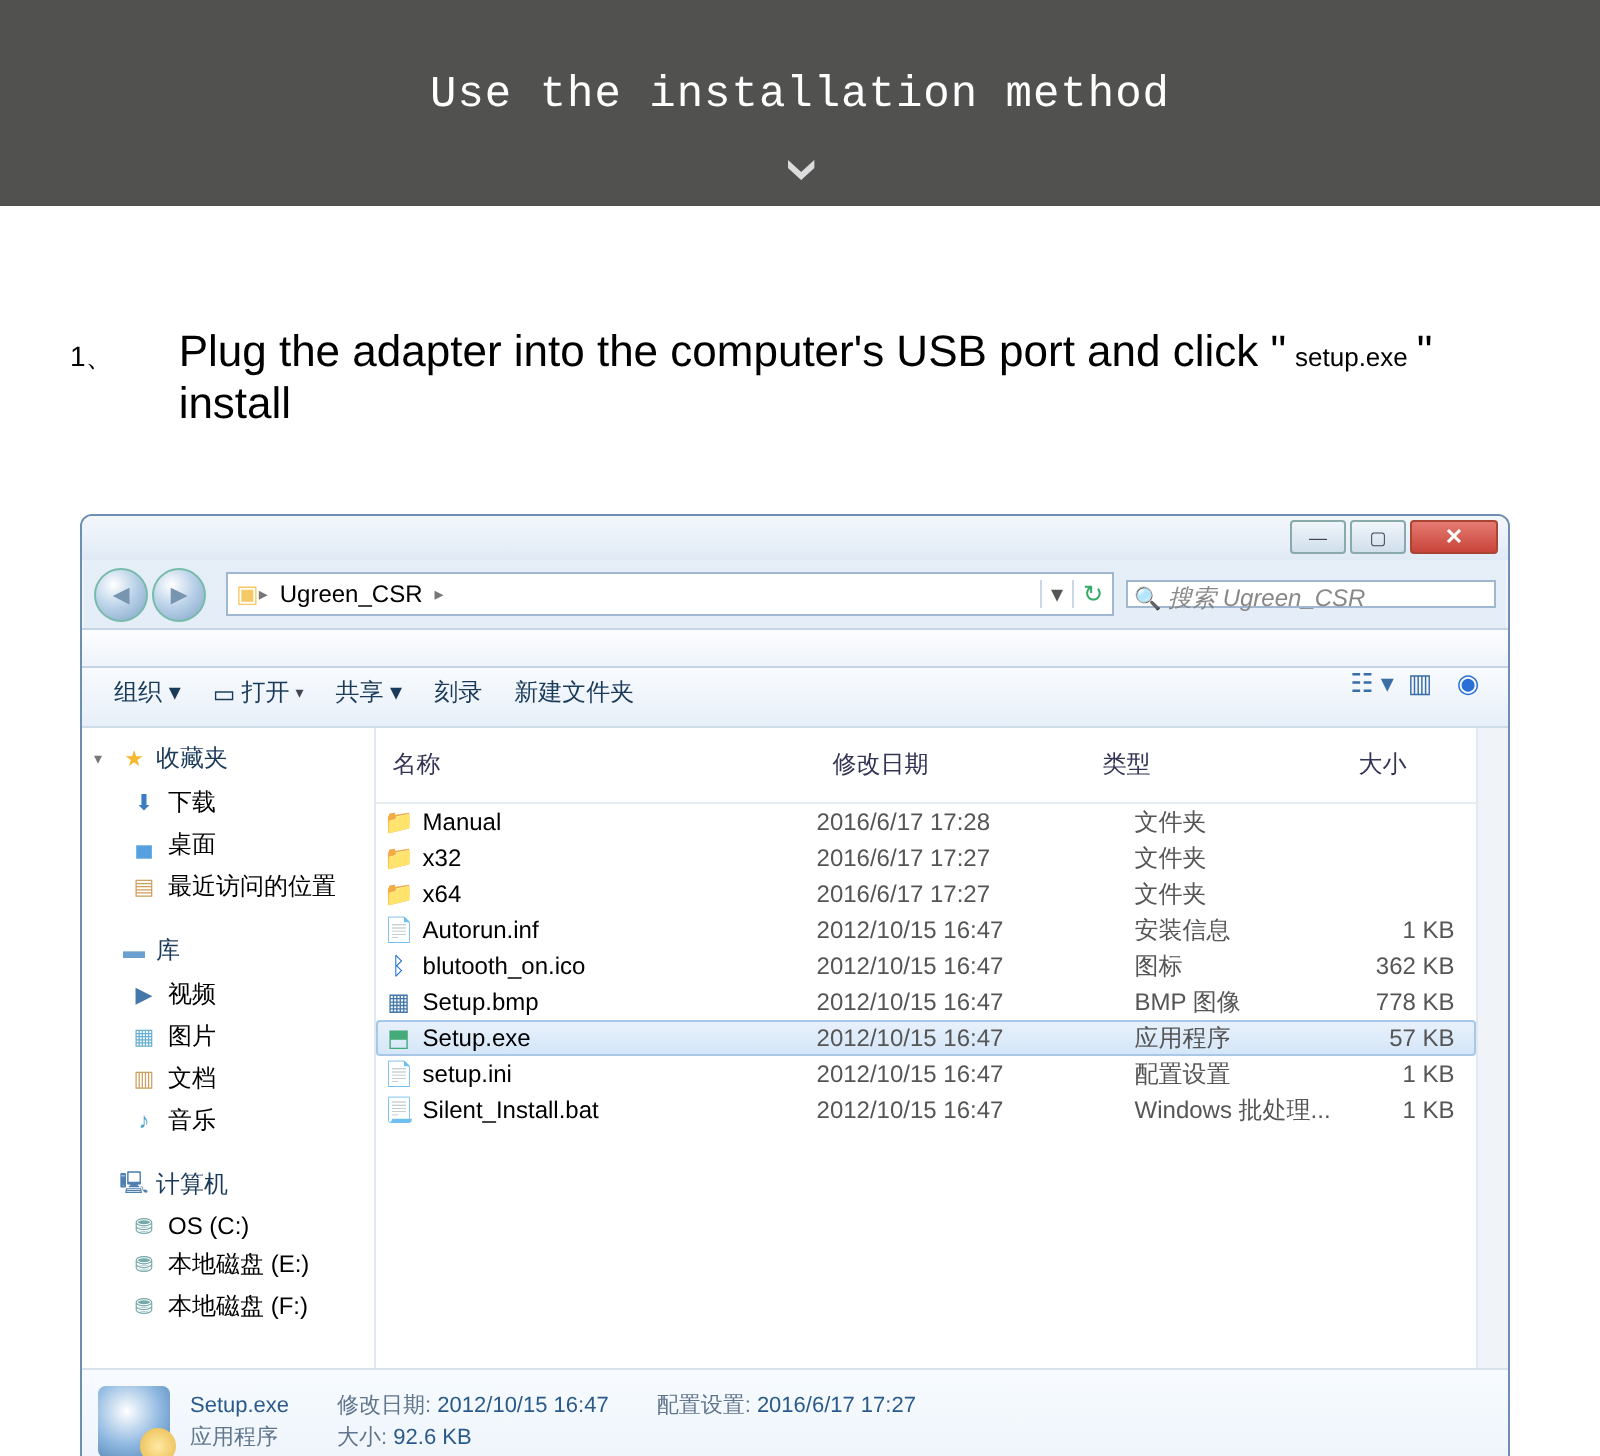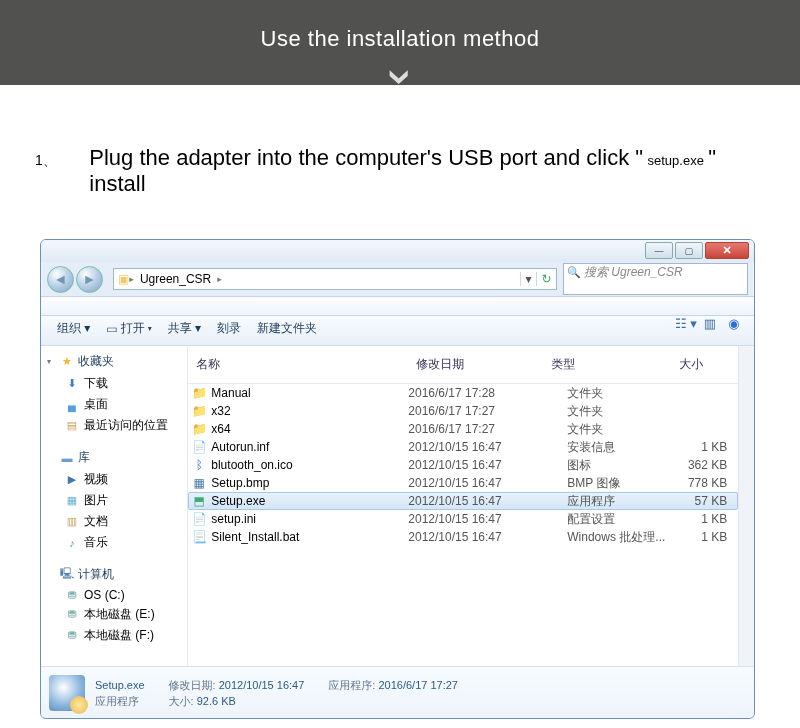--- a/index.html
+++ b/index.html
@@ -1,38 +1,38 @@
 <!DOCTYPE html>
 <html><head>
 <meta charset="utf-8">
 <style>
   * { box-sizing: border-box; margin: 0; padding: 0; }
   body { font-family: "Segoe UI", Tahoma, Arial, sans-serif; background: #fff; width: 800px; height: 728px; }
-  .banner { background: #515150; color: #fff; height: 85px; display: flex; flex-direction: column; align-items: center; justify-content: center; padding-top: 28px; }
+  .banner { background: #515150; color: #fff; height: 103px; display: flex; flex-direction: column; align-items: center; justify-content: center; padding-top: 28px; font-family: Liberation Mono, monospace; }
   .banner-title { font-size: 22px; font-weight: 400; letter-spacing: 0.5px; }
   .banner-chevron { margin-top: 14px; font-size: 18px; color: #ddd; }
   .instruction-row { display: flex; align-items: baseline; padding: 60px 30px 18px 35px; }
   .instr-num { font-size: 14px; width: 55px; }
   .instr-text { font-size: 22px; }
   .instr-code { font-size: 13px; }
 
   .win7 { margin: 24px 40px 0 40px; width: 715px; border: 1px solid #6f8fb2; border-radius: 6px; background: linear-gradient(#e6eef8,#dbe6f3); overflow: hidden; position: relative; box-shadow: 0 0 0 1px rgba(255,255,255,0.4) inset; }
   .titlebar { height: 22px; background: linear-gradient(#f3f7fc,#e0eaf5); display: flex; justify-content: flex-end; align-items: flex-start; padding-right: 5px; padding-top: 2px; gap: 2px; }
   .tb-btn { width: 28px; height: 17px; border: 1px solid #8aa; border-radius: 2px; background: linear-gradient(#f0f5fa,#d0dfec); display: flex; align-items: center; justify-content: center; font-size: 9px; color: #445; }
   .tb-close { width: 44px; background: linear-gradient(#e57a72,#c8453a); border-color: #a43; color: #fff; font-weight: bold; font-size: 11px; }
 
   .addrrow { height: 34px; display: flex; align-items: center; padding: 0 6px; }
   .navcircle { width: 27px; height: 27px; border-radius: 50%; background: radial-gradient(circle at 35% 30%, #fff, #bcd3e9 45%, #7fa3c6); border: 1px solid #7ba; display: flex; align-items: center; justify-content: center; color: #7895b0; font-size: 14px; }
   .navcircle + .navcircle { margin-left: 2px; }
   .addrbar { flex: 1; margin: 0 6px 0 10px; height: 22px; background: #fff; border: 1px solid #a0b8cf; display: flex; align-items: center; font-size: 12px; padding-left: 4px; }
   .addrbar .crumb { padding: 0 6px; }
   .addrbar .sep { color: #777; font-size: 9px; }
   .addrbar .drop { margin-left: auto; width: 16px; text-align: center; color: #555; border-left: 1px solid #cbd9e7; }
   .addrbar .refresh { width: 20px; text-align: center; color: #3a6; border-left: 1px solid #cbd9e7; }
-  .searchbox { width: 185px; height: 32px; background: #fff; border: 1px solid #a0b8cf; font-size: 12px; color: #888; font-style: italic; padding-left: 20px; position: relative; }
+  .searchbox { width: 185px; height: 14px; background: #fff; border: 1px solid #a0b8cf; font-size: 12px; color: #888; font-style: italic; padding-left: 20px; position: relative; }
   .searchbox::before { content: "🔍"; font-style: normal; position: absolute; left: 3px; top: 2px; font-size: 11px; color: #7a94b3; }
 
   .menubar { height: 20px; background: linear-gradient(#fdfdff,#eef4fb); border-top: 1px solid #c6d5e6; border-bottom: 1px solid #c6d5e6; padding-left: 10px; font-size: 12px; }
 
   .toolbar { height: 30px; background: linear-gradient(#f8fbfe,#e7eff8); border-bottom: 1px solid #cfddeb; display: flex; align-items: flex-start; padding: 0 8px; font-size: 12px; }
   .toolbar .tbtn { padding: 4px 8px; display: flex; align-items: center; gap: 3px; color: #1a3a5a; }
   .toolbar .tbtn .dd { font-size: 8px; color: #445; }
   .toolbar .spacer { flex: 1; }
   .toolbar .ricon { width: 24px; text-align: center; color: #3a6ea5; font-size: 13px; }
 
@@ -307,18 +307,18 @@
     <div class="details-cols">
       <div class="details-col">
         <div><span class="dv">Setup.exe</span></div>
         <div><span class="dk">应用程序</span></div>
       </div>
       <div class="details-col">
         <div><span class="dk">修改日期:</span> <span class="dv">2012/10/15 16:47</span></div>
         <div><span class="dk">大小:</span> <span class="dv">92.6 KB</span></div>
       </div>
       <div class="details-col">
-        <div><span class="dk">应用程序:</span> <span class="dv">2016/6/17 17:27</span></div>
+        <div><span class="dk">配置设置:</span> <span class="dv">2016/6/17 17:27</span></div>
       </div>
     </div>
   </div>
 
 </div>
 
 </body></html>

